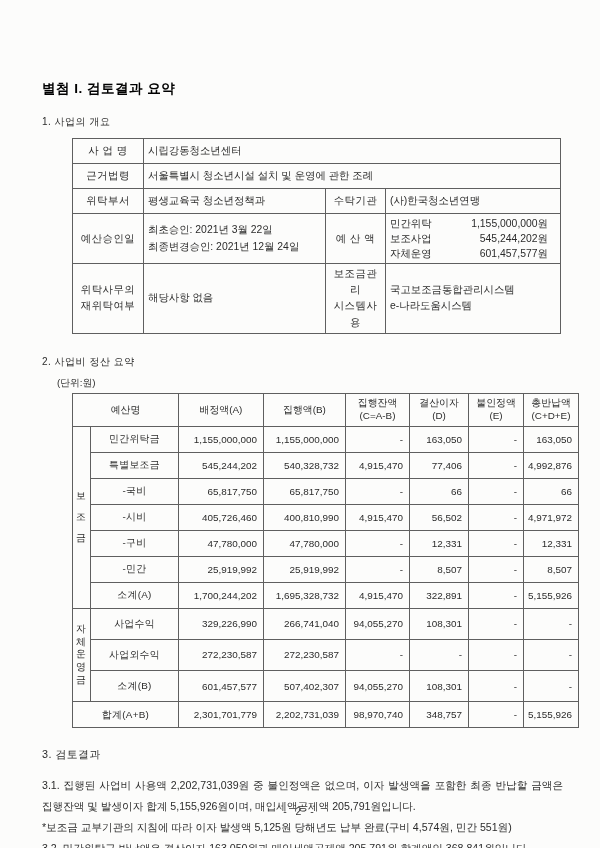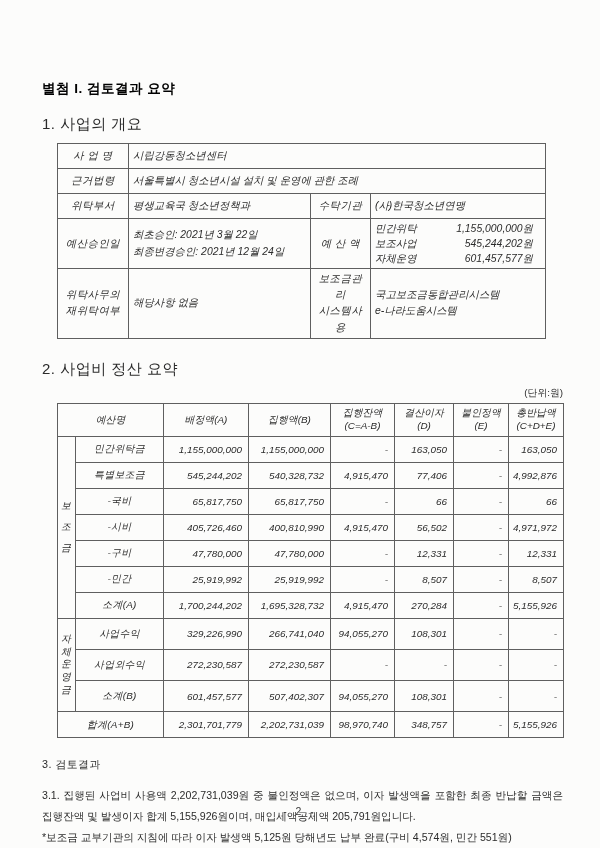--- a/index.html
+++ b/index.html
@@ -7,24 +7,24 @@
   body {
     width:600px; height:848px; overflow:hidden;
     background:#fcfcfb;
     color:#2b2b2b;
     font-family:"Liberation Sans","DejaVu Sans",sans-serif;
     position:relative;
   }
   .content { padding:80px 37px 0 42px; }
 
   .doc-title { font-size:13.5px; font-weight:bold; margin:0 0 17px 0; letter-spacing:0.5px; color:#000000; }
-  .sec-heading { font-size:15px; margin:16px 0 9px 0; letter-spacing:0.5px; }
+  .sec-heading { font-size:10px; margin:16px 0 9px 0; letter-spacing:0.5px; }
 
   table { border-collapse:collapse; table-layout:fixed; }
-  .t1, .t2 { margin-left:15px; border:1.6px solid #4a4a4a;font-style:italic; }
+  .t1, .t2 { margin-left:30px; border:1.6px solid #4a4a4a; }
   .t1 td, .t2 td { border:1px solid #5f5f5f; overflow:hidden; }
 
   
   .t1 { width:488px; font-size:10.4px; }
   .t1 td { padding:2px 4px; }
   .t1 .lbl { text-align:center; letter-spacing:0.5px; }
   .t1 .val { text-align:left; }
   .t1 tr.r-s { height:25px; }
   .t1 tr.r-m { height:47px; }
   .t1 tr.r-l { height:39px; }
@@ -32,21 +32,21 @@
   .budget-line { display:flex; justify-content:space-between; width:158px; line-height:1.45; }
 
   
   .t2 { width:506px; font-size:9.9px; }
   .t2 td, .t2 th { height:26px; }
   .t2 thead th { border:1px solid #5f5f5f; font-weight:normal; text-align:center; height:33px; line-height:1.25; padding:1px 0; }
   .gcell { text-align:center; word-break:break-all; line-height:2.1; padding:14px 3px; letter-spacing:1px; }
   .gcell.tight { line-height:1.3; }
   .ncell { text-align:center; padding:0 2px; letter-spacing:0.3px; }
   .t2 .num { text-align:right; padding-right:6px; font-variant-numeric:tabular-nums; }
-  .unit-note { margin-left:15px; width:506px; text-align:right; font-size:9.8px; margin-bottom:3px; }
+  .unit-note { margin-left:15px; width:506px; font-size:9.8px; margin-bottom:3px; }
 
   
   .s3-heading { font-size:10.8px; margin:20px 0 0 0; letter-spacing:0.5px; }
   .review-text { width:521px; font-size:10.6px; line-height:1.98; margin:13px 0 0 0; }
   .review-text p { margin:0; }
   .review-text .justify { text-align:justify; }
 
   .pagenum { position:absolute; top:805px; left:0; width:600px; text-align:center; font-size:10.5px; letter-spacing:3px; color:#3a3a3a; }
 </style>
 </head>
@@ -212,21 +212,21 @@
           <td class="num">-</td>
           <td class="num">8,507</td>
           <td class="num">-</td>
           <td class="num">8,507</td>
         </tr>
         <tr>
           <td class="ncell">소계(A)</td>
           <td class="num">1,700,244,202</td>
           <td class="num">1,695,328,732</td>
           <td class="num">4,915,470</td>
-          <td class="num">270,284</td>
+          <td class="num">322,891</td>
           <td class="num">-</td>
           <td class="num">5,155,926</td>
         </tr>
         <tr>
           <td class="gcell tight" rowspan="3">자체운영금</td>
           <td class="ncell">사업수익</td>
           <td class="num">329,226,990</td>
           <td class="num">266,741,040</td>
           <td class="num">94,055,270</td>
           <td class="num">108,301</td>

